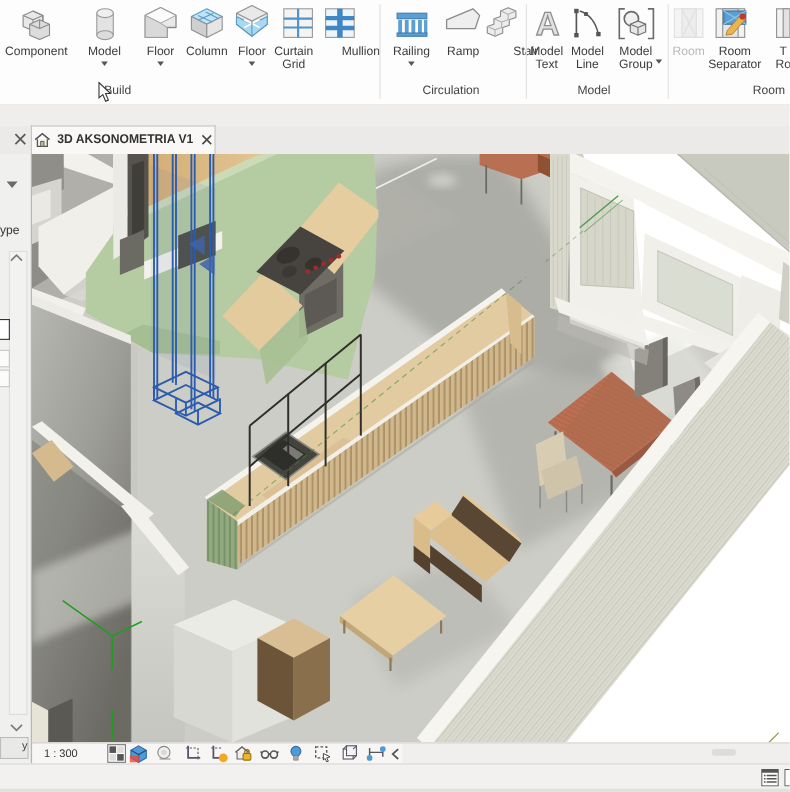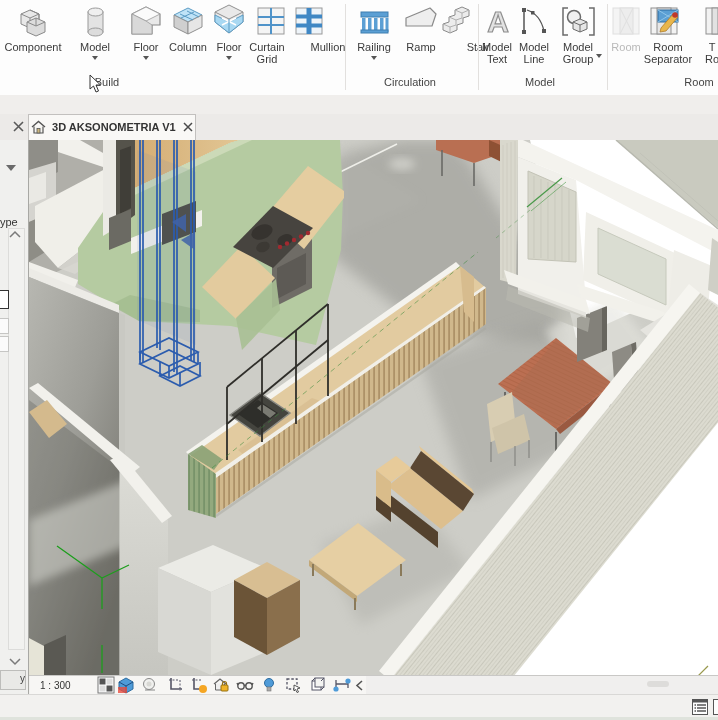--- a/index.html
+++ b/index.html
@@ -163,21 +163,21 @@
   <path d="M1 7 L7.5 1.5 L14 7" fill="none" stroke="#555" stroke-width="1.4"></path>
   <path d="M3 6.5 L3 13 L12 13 L12 6.5" fill="#f5f4f0" stroke="#555" stroke-width="1.2"></path>
   <rect x="6" y="8.5" width="3" height="4.5" fill="#cdb87e" stroke="#555" stroke-width="0.8"></rect>
 </svg>
 <div class="abs" style="left:52px;top:121px;font-size:11.5px;font-weight:bold;color:#333;transform:scaleX(0.96);transform-origin:left">3D AKSONOMETRIA V1</div>
 <svg class="abs" style="left:182px;top:121px" width="12" height="12" viewBox="0 0 12 12">
     <path d="M2 2 L10 10 M10 2 L2 10" stroke="#4a4a4a" stroke-width="1.5" fill="none"></path>
   </svg>
 
 <div class="abs" style="left:0;top:140px;width:29px;height:554px;background:#f0f0ee;border-right:1px solid #a8a8a4;box-sizing:border-box">
-  <div class="abs" style="left:0;top:76px;width:18px;height:14px;font-size:11px;color:#333">ype</div>
+  <div class="abs" style="left:0;top:64px;width:18px;height:14px;font-size:11px;color:#333">ype</div>
   <div class="abs" style="left:8px;top:88px;width:15px;height:420px;background:#f2f2f0;border:1px solid #dcdcda"></div>
   <svg class="abs" style="left:9px;top:90px" width="12" height="9" viewBox="0 0 12 9">
       <path d="M1 7 L6 2 L11 7" stroke="#7a7a7a" stroke-width="1.5" fill="none"></path>
     </svg>
   <svg class="abs" style="left:9px;top:517px" width="12" height="9" viewBox="0 0 12 9">
       <path d="M1 2 L6 7 L11 2" stroke="#7a7a7a" stroke-width="1.5" fill="none"></path>
     </svg>
   <div class="abs" style="left:0;top:150px;width:8px;height:17px;background:#fff;border:1px solid #333;border-left:none"></div>
   <div class="abs" style="left:0;top:178px;width:8px;height:14px;background:#fbfbfb;border:1px solid #c6c6c4;border-left:none"></div>
   <div class="abs" style="left:0;top:196px;width:8px;height:14px;background:#fbfbfb;border:1px solid #c6c6c4;border-left:none"></div>

